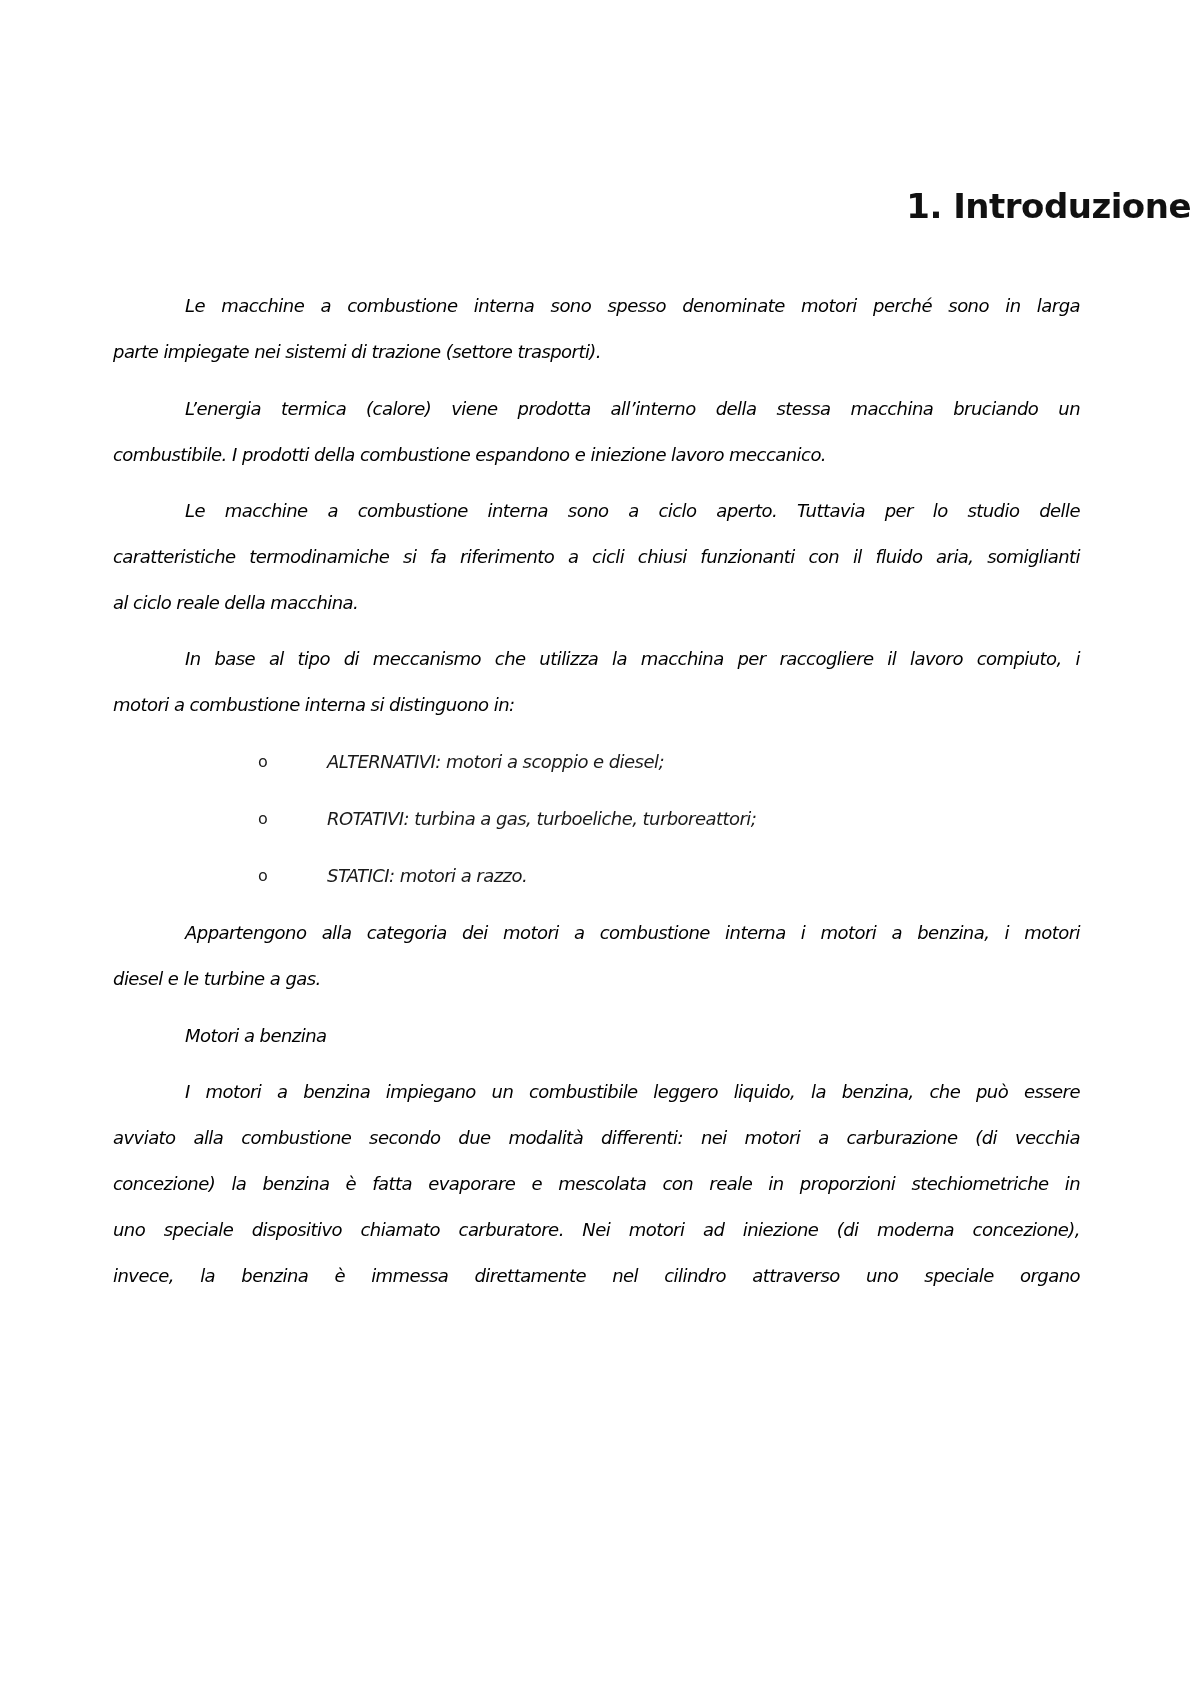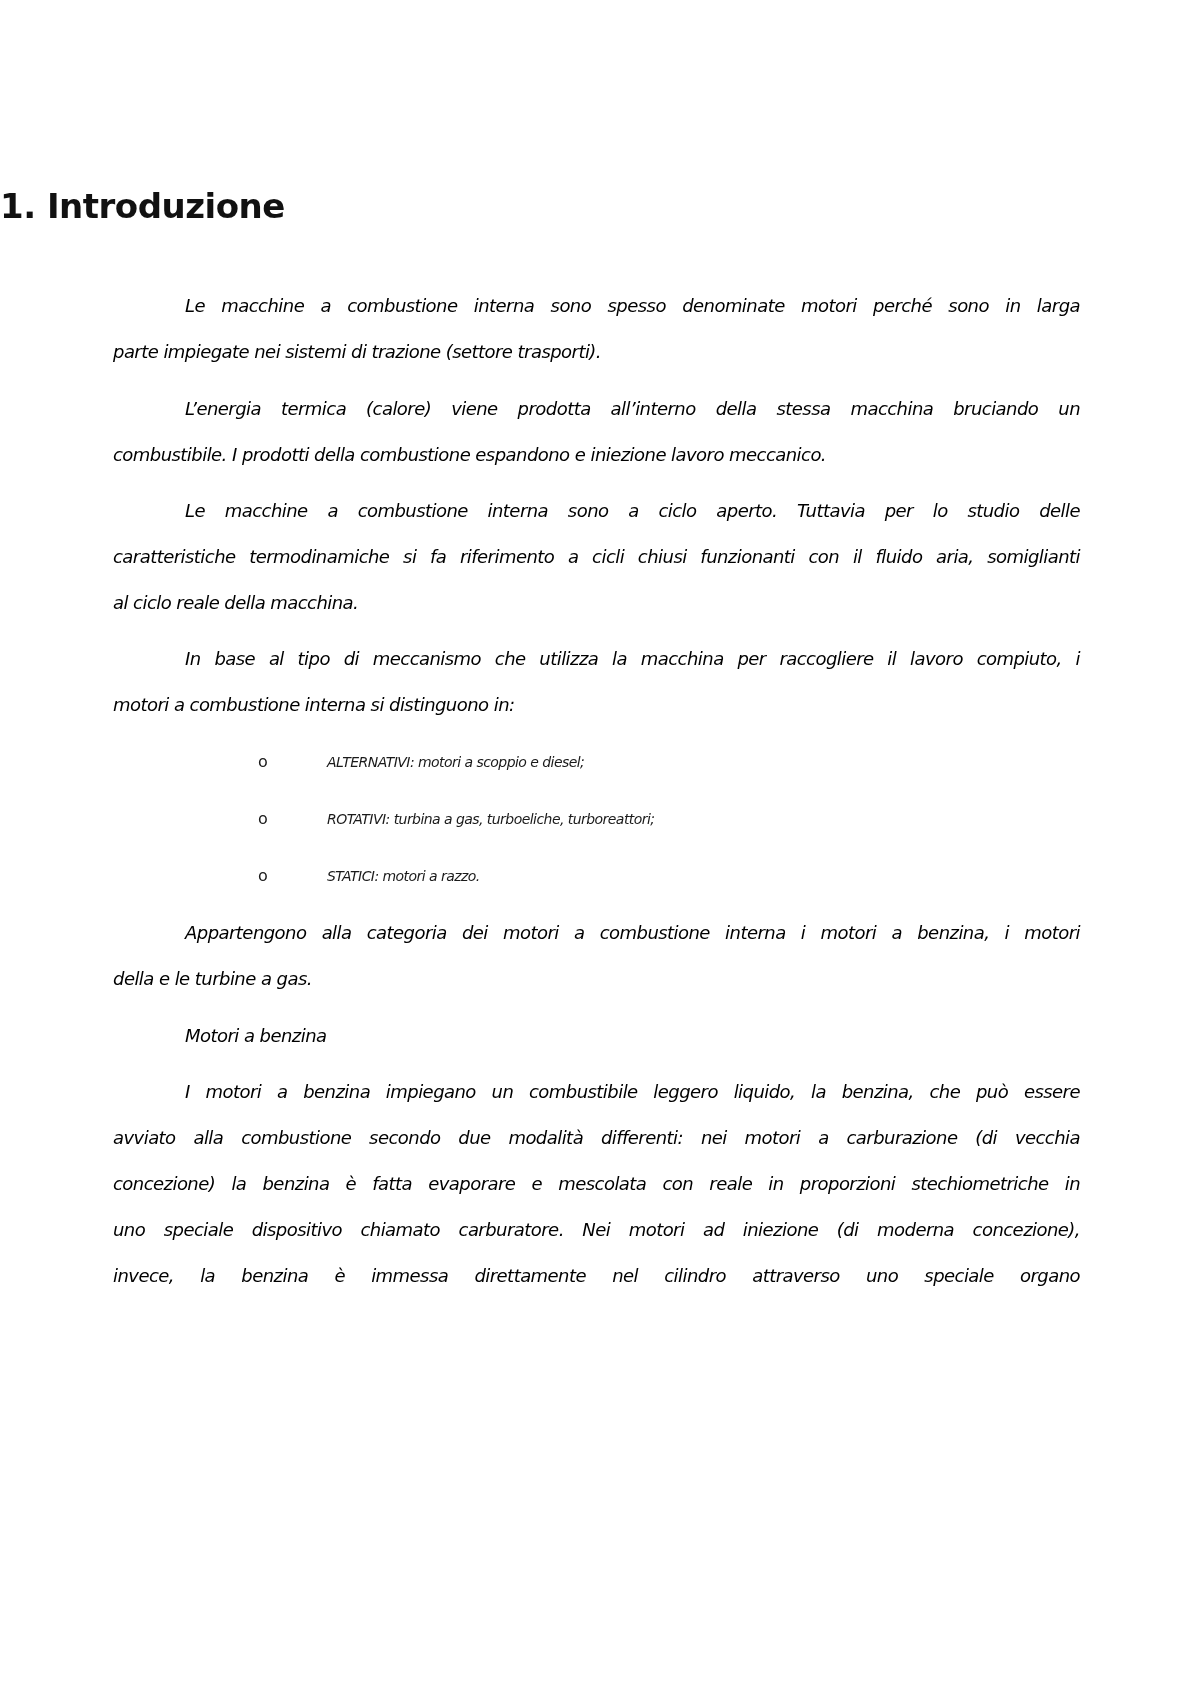--- a/index.html
+++ b/index.html
@@ -20,21 +20,21 @@
       left: 0; top: 0;
       width: 1191px;
       height: 1684px;
       background: #ffffff;
     }
     .title {
       position: absolute;
       left: 0;
       width: 1191px;
       top: 186px;
-      text-align: left;
+      text-align: right;
       font-family: "DejaVu Sans", sans-serif;
       font-weight: bold;
       font-size: 34px;
       letter-spacing: -0.5px;
       color: #111111;
       margin: 0;
       line-height: 40px;
     }
     .body {
       position: absolute;
@@ -68,21 +68,21 @@
       font-family: "DejaVu Sans", sans-serif;
       font-size: 16px;
       line-height: 26px;
       color: #1a1a1a;
     }
     .bullet-text {
       position: absolute;
       left: 214px;
       font-family: "DejaVu Sans", sans-serif;
       font-style: italic;
-      font-size: 14px;
+      font-size: 18px;
       line-height: 26px;
       white-space: nowrap;
       color: #1a1a1a;
       letter-spacing: -0.55px;
     }
   </style>
 </head>
 <body>
 
 <div class="page">
@@ -109,21 +109,21 @@
       <span class="bullet-text" style="top:441px">ALTERNATIVI: motori a scoppio e diesel;</span>
 
       <span class="bullet-mark" style="top:498px">o</span>
       <span class="bullet-text" style="top:498px">ROTATIVI: turbina a gas, turboeliche, turboreattori;</span>
 
       <span class="bullet-mark" style="top:555px">o</span>
       <span class="bullet-text" style="top:555px">STATICI: motori a razzo.</span>
     </div>
 
     <div class="line indent justify" style="top:612px">Appartengono alla categoria dei motori a combustione interna i motori a benzina, i motori</div>
-    <div class="line" style="top:658px">della e le turbine a gas.</div>
+    <div class="line" style="top:658px">diesel e le turbine a gas.</div>
 
     <div class="line indent" style="top:715px">Motori a benzina</div>
 
     <div class="line indent justify" style="top:771px">I motori a benzina impiegano un combustibile leggero liquido, la benzina, che può essere</div>
     <div class="line justify" style="top:817px">avviato alla combustione secondo due modalità differenti: nei motori a carburazione (di vecchia</div>
     <div class="line justify" style="top:863px">concezione) la benzina è fatta evaporare e mescolata con reale in proporzioni stechiometriche in</div>
     <div class="line justify" style="top:909px">uno speciale dispositivo chiamato carburatore. Nei motori ad iniezione (di moderna concezione),</div>
     <div class="line justify" style="top:955px">invece, la benzina è immessa direttamente nel cilindro attraverso uno speciale organo</div>
 
   </div>

